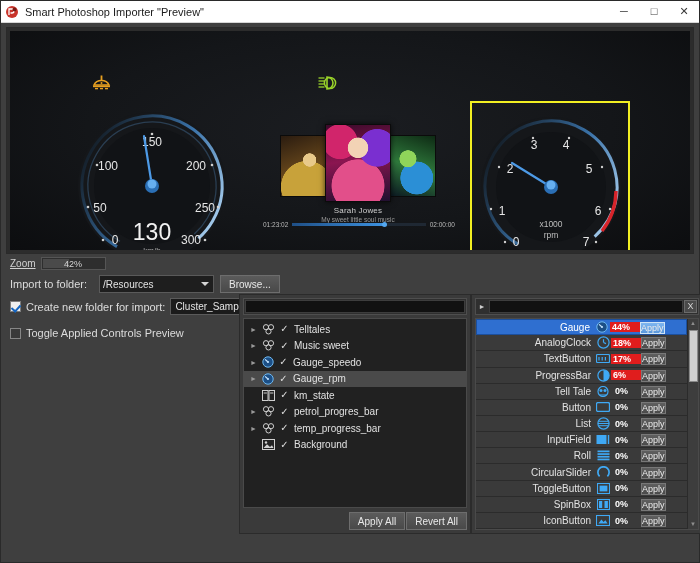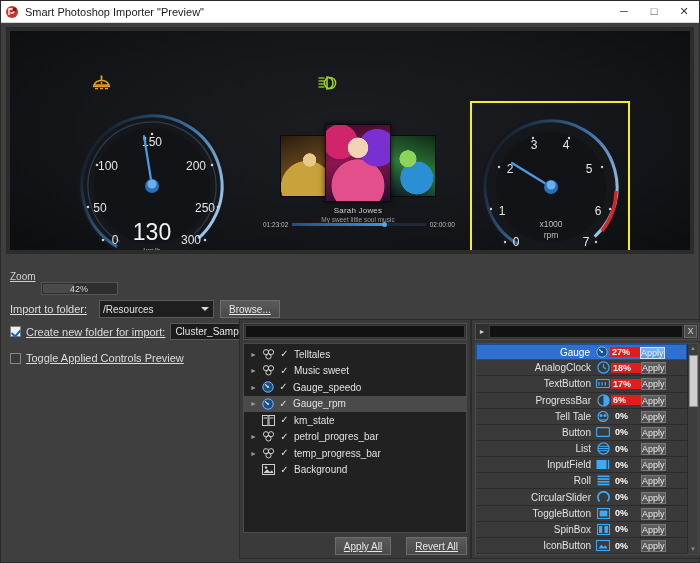--- a/index.html
+++ b/index.html
@@ -67,30 +67,30 @@
   .track-sub  { text-align: center; color: #9a9a9a; font-size: 6.5px; margin-top: 1px; }
   .timeline { position: absolute; left: 253px; top: 190px; width: 192px; display: flex; align-items: center; gap: 4px; }
   .time-txt { color: #b9b9b9; font-size: 6.5px; white-space: nowrap; }
   .time-bar { flex: 1; height: 3px; background: #1f2833; position: relative; }
   .time-fill { position: absolute; left: 0; top: 0; bottom: 0; width: 69%; background: linear-gradient(90deg,#1f4f86,#3d92e0); }
   .time-knob { position: absolute; top: -1px; width: 5px; height: 5px; border-radius: 50%; background: #55a8f0; }
 
   
   .zoomrow { display: flex; align-items: center; gap: 5px; padding: 3px 2px 3px 4px; flex: 0 0 auto; }
   .zoom-label { color: #d0d0d0; font-size: 10px; text-decoration: underline; }
-  .zoom-slider { width: 77px; height: 13px; background: #2e2e2e; border: 1px solid #555; position: relative; display: flex; align-items: center; justify-content: center; margin-top: 25px; }
+  .zoom-slider { width: 65px; height: 13px; background: #2e2e2e; border: 1px solid #555; position: relative; display: flex; align-items: center; justify-content: center; }
   .zoom-slider .fill { position: absolute; left: 1px; top: 1px; bottom: 1px; width: 42%; background: #4a4a4a; }
   .zoom-val { position: relative; font-size: 9px; color: #d5d5d5; }
 
   
   .optrow { display: flex; align-items: center; gap: 6px; padding: 2px 2px 2px 4px; }
-  .optlabel { font-size: 11px; color: #dcdcdc; white-space: nowrap; text-decoration: underline; }
+  .optlabel { font-size: 11px; color: #dcdcdc; white-space: nowrap; }
   .combo { width: 115px; height: 18px; background: #1e1e1e; border: 1px solid #5a5a5a; display: flex; align-items: center; padding: 0 3px; font-size: 10px; color: #e2e2e2; position: relative; margin-left: 6px; }
   .combo .arrow { position: absolute; right: 4px; top: 50%; transform: translateY(-50%); border-left: 4px solid transparent; border-right: 4px solid transparent; border-top: 4px solid #d5d5d5; }
-  .btn { background: linear-gradient(#5b5b5b,#494949); border: 1px solid #6d6d6d; color: #e8e8e8; font-size: 10px; padding: 2px 8px; height: 18px; line-height: 13px; white-space: nowrap; text-decoration: underline; }
+  .btn { background: linear-gradient(#5b5b5b,#494949); border: 1px solid #6d6d6d; color: #e8e8e8; font-size: 10px; padding: 2px 8px; height: 18px; line-height: 13px; white-space: nowrap; }
   .chkrow { display: flex; align-items: center; gap: 5px; padding: 3px 2px 2px 4px; }
   .chk { width: 11px; height: 11px; border: 1px solid #7d7d7d; background: #f0f0f0; position: relative; flex: 0 0 11px; }
   .chk.on::after { content: ""; position: absolute; left: 2px; top: 1px; width: 4px; height: 7px; border: solid #1565c0; border-width: 0 2px 2px 0; transform: rotate(42deg); }
   .chk.dark { background: #3a3a3a; border-color: #868686; }
   .txtfield { height: 17px; background: #1b1b1b; border: 1px solid #5a5a5a; color: #e4e4e4; font-size: 10px; padding: 0 4px; display: flex; align-items: center; width: 100px; }
 
   
   .panels { position: relative; flex: 1; display: flex; gap: 0; }
   .tree-panel { position: absolute; left: 233px; top: -47px; width: 232px; height: 240px; background: #3a3a3a; border: 1px solid #2b2b2b; padding: 3px; display: flex; flex-direction: column; }
   .list-panel { position: absolute; left: 465px; top: -47px; width: 232px; height: 240px; background: #3a3a3a; border: 1px solid #2b2b2b; padding: 3px; display: flex; flex-direction: column; }
@@ -119,21 +119,21 @@
   .lpct { width: 30px; font-size: 9px; font-weight: bold; color: #ffffff; padding-left: 4px; }
   .lpct.red { background: #e01d1d; color: #fff; text-align: left; padding-left: 2px; }
   .lapply { width: 42px; }
   .applybtn { width: 40px; height: 13px; background: linear-gradient(#5f5f5f,#4b4b4b); border: 1px solid #787878; color: #ececec; font-size: 9px; line-height: 11px; text-align: right; }
   .applybtn.hl { background: linear-gradient(#7fb6f0,#5a98dc); border-color: #cfe4f7; }
   .scroll { width: 11px; background: #3d3d3d; border-left: 1px solid #2b2b2b; display: flex; flex-direction: column; align-items: center; }
   .sc-arrow { width: 9px; height: 9px; color: #8e8e8e; font-size: 6px; text-align: center; line-height: 9px; }
   .sc-track { flex: 1; width: 9px; position: relative; }
   .sc-thumb { position: absolute; left: 0; top: 2px; width: 9px; height: 52px; background: #cfcfcf; border: 1px solid #8a8a8a; }
 
-  .tree-actions { display: flex; justify-content: flex-end; gap: 15px; padding-top: 4px; }
+  .tree-actions { display: flex; justify-content: flex-end; gap: 1px; padding-top: 4px; }
 
   
   .footer { height: 42px; border-top: 1px solid #555; display: flex; align-items: center; justify-content: center; gap: 11px; flex: 0 0 42px; background: #3f3f3f; }
   .footbtn { width: 62px; height: 21px; background: linear-gradient(#5b5b5b,#484848); border: 1px solid #7a7a7a; color: #ededed; font-size: 11px; text-align: center; line-height: 19px; }
 </style>
 </head>
 <body>
 
 <div class="window">
 
@@ -431,21 +431,21 @@
           <div class="listcol" id="ctrl-list">
               <div class="lrow sel">
                 <span class="lname">Gauge</span>
                 <span class="licon">
                   <svg width="12" height="12" viewBox="0 0 12 12">
                     <circle cx="6" cy="6" r="5.2" fill="#1c4f86" stroke="#6fb8f0" stroke-width="1"></circle>
                     <path d="M6 6 L3 3.4" stroke="#cfe8ff" stroke-width="1.2"></path>
                     <circle cx="6" cy="6" r="1.1" fill="#bfe0ff"></circle>
                   </svg>
                 </span>
-                <span class="lpct red">27%</span>
+                <span class="lpct red">44%</span>
                 <span class="lapply"><span class="applybtn hl">Apply</span></span>
               </div>
               <div class="lrow">
                 <span class="lname">AnalogClock</span>
                 <span class="licon">
                   <svg width="13" height="13" viewBox="0 0 13 13">
                     <circle cx="6.5" cy="6.5" r="5.6" fill="none" stroke="#3fa9f5" stroke-width="1.2"></circle>
                     <line x1="6.5" y1="6.5" x2="6.5" y2="3.2" stroke="#3fa9f5" stroke-width="1.2"></line>
                     <line x1="6.5" y1="6.5" x2="9" y2="7.6" stroke="#3fa9f5" stroke-width="1.2"></line>
                   </svg>

